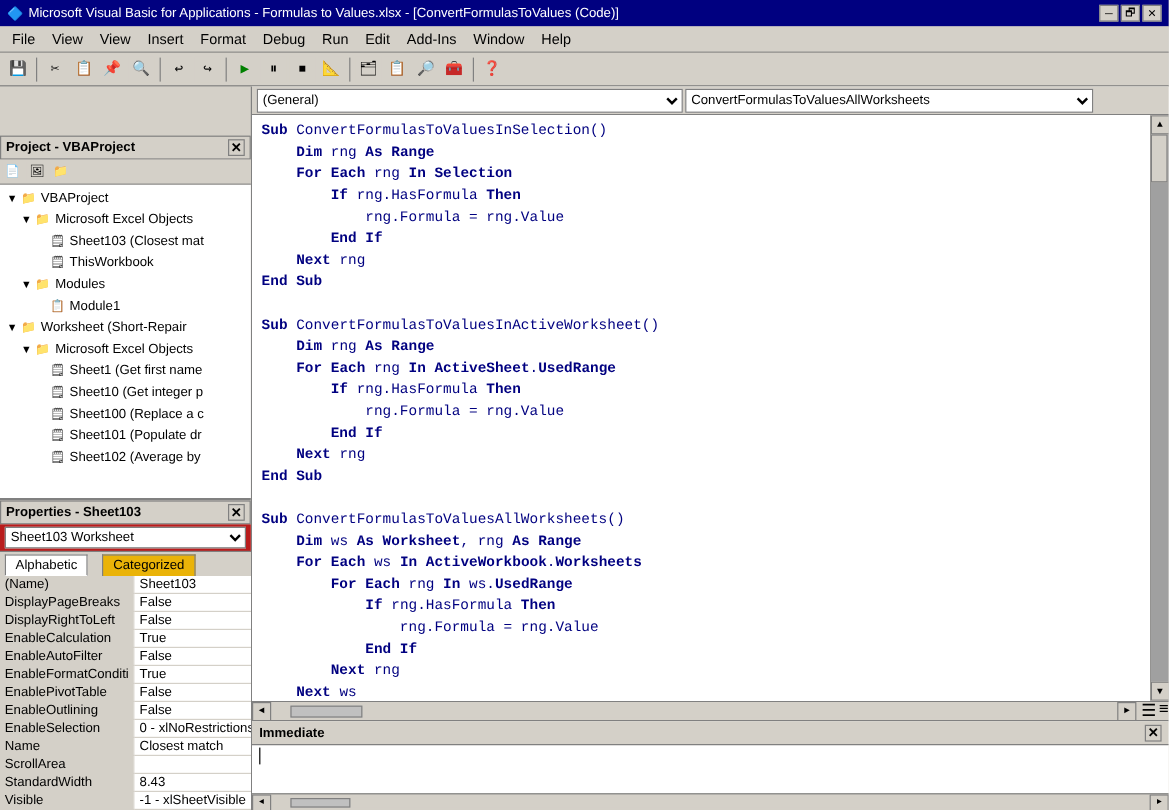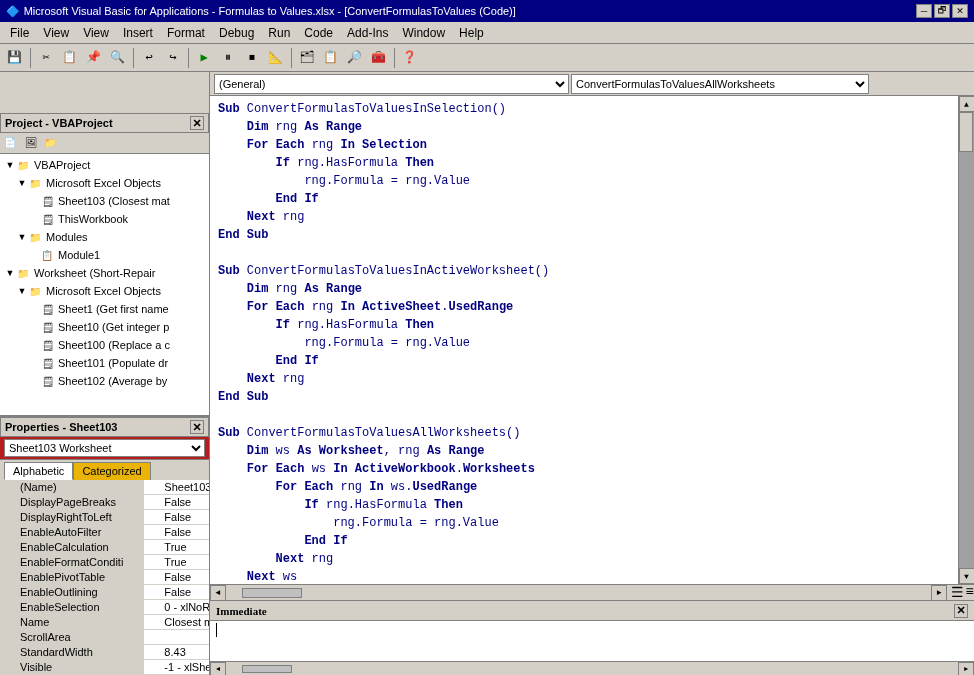--- a/index.html
+++ b/index.html
@@ -189,21 +189,21 @@
 
     
     .properties-panel {
       background: #d4d0c8;
       display: flex;
       flex-direction: column;
       flex: 1;
     }
     .props-tabs {
       display: flex;
-      gap: 0;
+      gap: 12px;
       padding: 2px 4px 0;
       background: #d4d0c8;
     }
     .props-tab {
       padding: 2px 8px;
       background: #eab308;
       border: 1px solid #808080;
       border-bottom: none;
       font-family: 'Segoe UI', Arial, sans-serif;
       font-size: 11px;
@@ -219,21 +219,21 @@
       overflow-y: auto;
       font-family: 'Segoe UI', Arial, sans-serif;
       font-size: 11px;
     }
     .props-table table {
       width: 100%;
       border-collapse: collapse;
     }
     .props-table td {
       border-bottom: 1px solid #d4d0c8;
-      padding: 1px 20px;
+      padding: 1px 4px;
       white-space: nowrap;
       overflow: hidden;
     }
     .props-table td:first-child {
       width: 50%;
       border-right: 1px solid #d4d0c8;
       background: #d4d0c8;
     }
     .props-obj-bar {
       padding: 2px 4px;
@@ -270,21 +270,21 @@
       border-bottom: 1px solid #808080;
     }
     .code-dropdown {
       height: 20px;
       font-size: 11px;
       background: #fff;
       border: 1px solid #808080;
       font-family: 'Segoe UI', Arial, sans-serif;
     }
     .code-dropdown-general { width: 355px; }
-    .code-dropdown-proc { width: 298px; }
+    .code-dropdown-proc { width: 340px; }
 
     .code-area {
       flex: 1;
       overflow-y: auto;
       overflow-x: auto;
       background: #fff;
       position: relative;
     }
     .code-content {
       flex: 1;
@@ -325,21 +325,21 @@
       height: 75px;
       background: #fff;
       border-top: 1px solid #808080;
       display: flex;
       flex-direction: column;
     }
     .immediate-title {
       background: #d4d0c8;
       border-bottom: 1px solid #808080;
       padding: 2px 6px;
-      font-family: Liberation Serif, serif;
+      font-family: Liberation Sans, sans-serif;
       font-size: 11px;
       font-weight: bold;
       display: flex;
       align-items: center;
       justify-content: space-between;
       height: 20px;
     }
     .immediate-content {
       flex: 1;
       padding: 2px 6px;
@@ -420,21 +420,21 @@
 </div>
 
 <div class="menu-bar">
   <span class="menu-item">File</span>
   <span class="menu-item">View</span>
   <span class="menu-item">View</span>
   <span class="menu-item">Insert</span>
   <span class="menu-item">Format</span>
   <span class="menu-item">Debug</span>
   <span class="menu-item">Run</span>
-  <span class="menu-item">Code</span>
+  <span class="menu-item">Edit</span>
   <span class="menu-item">Add-Ins</span>
   <span class="menu-item">Window</span>
   <span class="menu-item">Help</span>
 </div>
 
 <div class="toolbar">
   <div class="toolbar-btn">💾</div>
   <div class="toolbar-sep"></div>
   <div class="toolbar-btn">✂</div>
   <div class="toolbar-btn">📋</div>
@@ -565,26 +565,26 @@
               </tr>
               <tr>
                 <td>DisplayPageBreaks</td>
                 <td>False</td>
               </tr>
               <tr>
                 <td>DisplayRightToLeft</td>
                 <td>False</td>
               </tr>
               <tr>
+                <td>EnableCalculation</td>
+                <td>True</td>
+              </tr>
+              <tr>
                 <td>EnableAutoFilter</td>
                 <td>False</td>
-              </tr>
-              <tr>
-                <td>EnableCalculation</td>
-                <td>True</td>
               </tr>
               <tr>
                 <td>EnableFormatConditi</td>
                 <td>True</td>
               </tr>
               <tr>
                 <td>EnablePivotTable</td>
                 <td>False</td>
               </tr>
               <tr>

